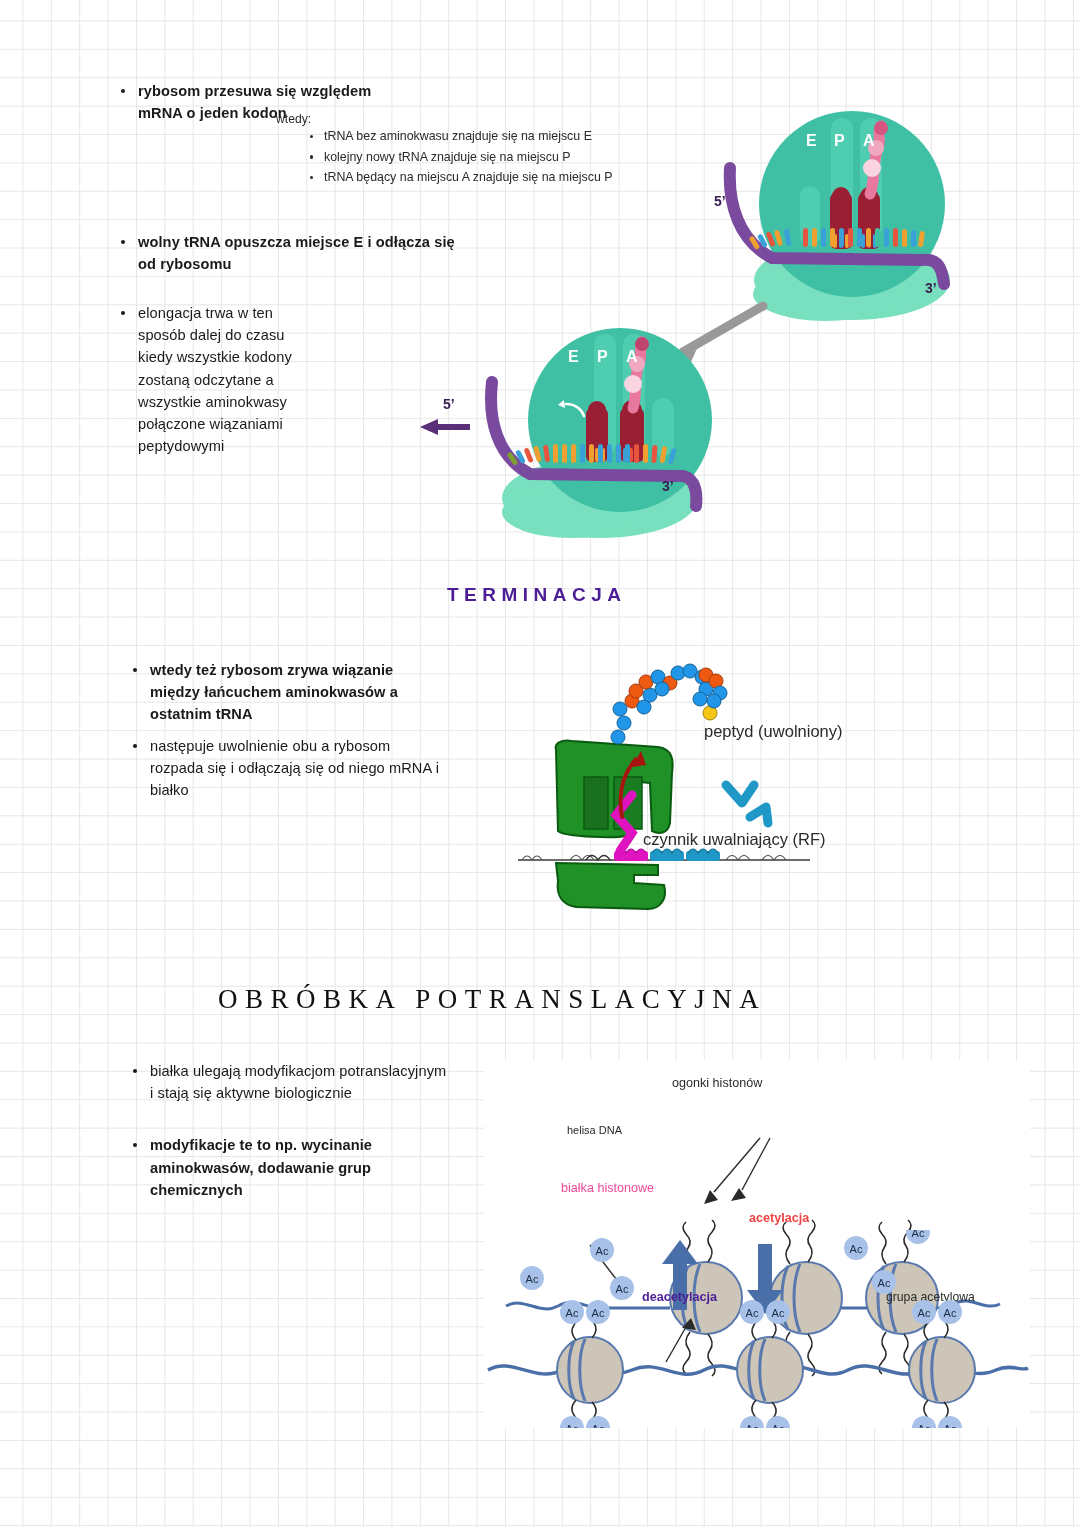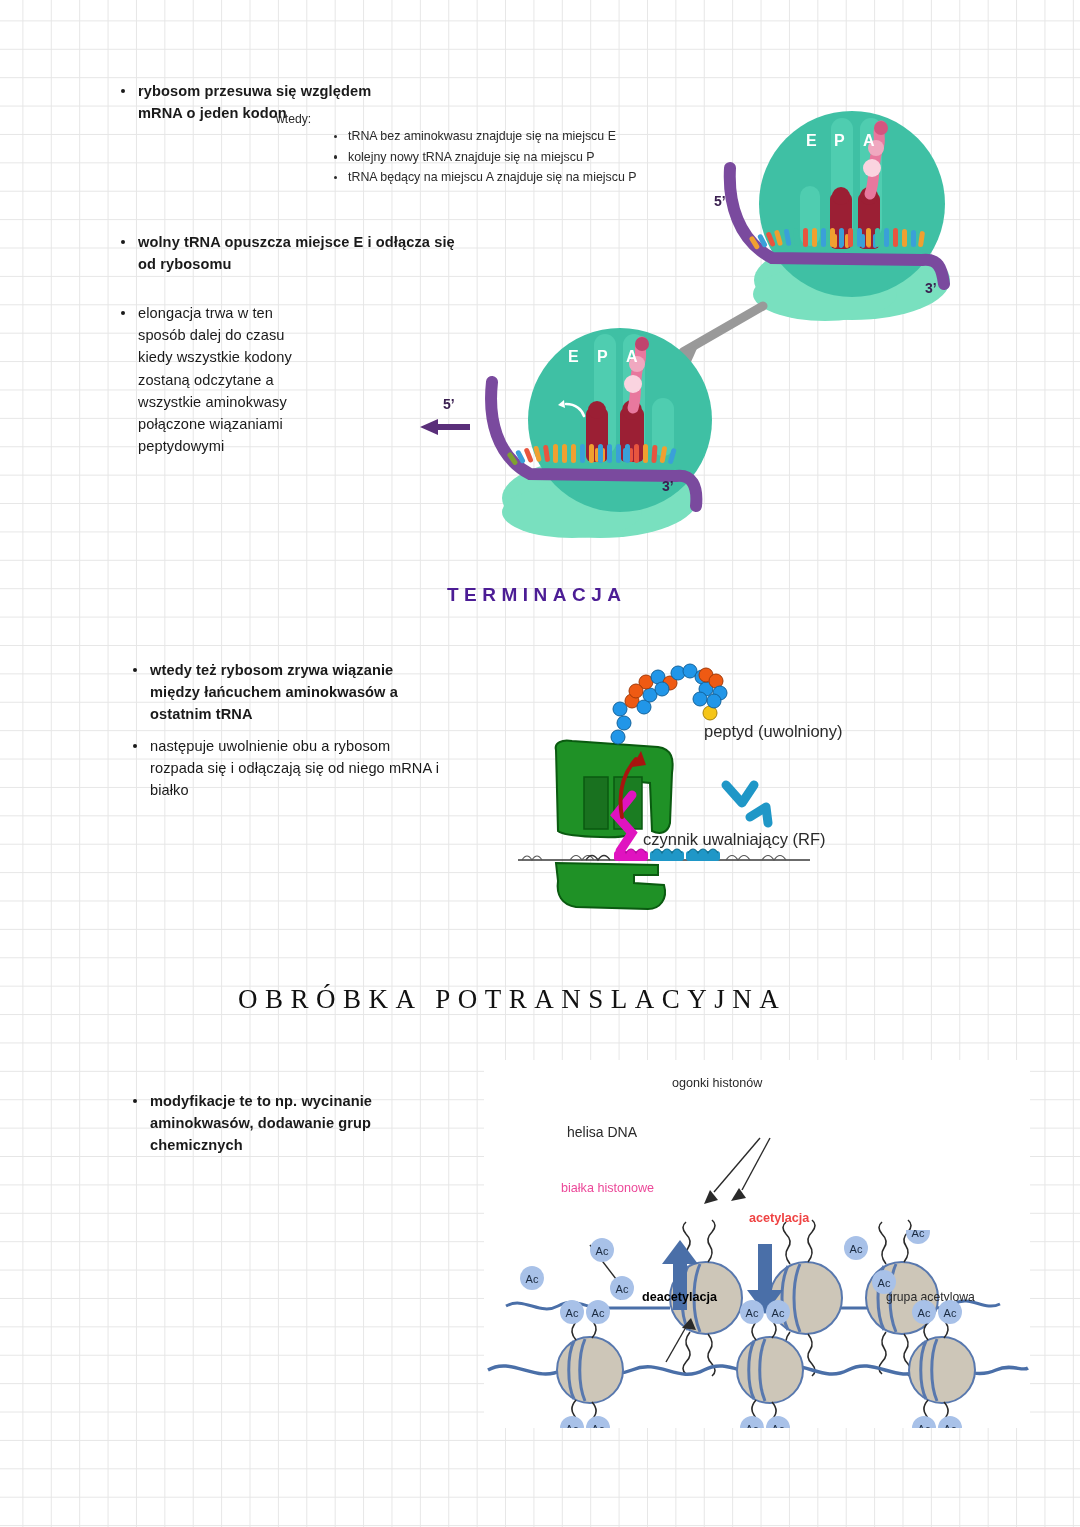--- a/index.html
+++ b/index.html
@@ -23,21 +23,21 @@
     font-size:14.6px;line-height:1.52;letter-spacing:.1px;
   }
   .bullet-list li::before{
     content:"";position:absolute;left:3px;top:.62em;
     width:4px;height:4px;border-radius:50%;background:#1a1a1a;
   }
   .bold-item{font-weight:bold;}
   .sub-list{list-style:none;margin:0;padding:0;}
   .sub-list li{
     position:relative;padding-left:18px;margin-bottom:1px;
-    font-size:12.4px;line-height:1.58;color:#2a2a2a;margin-left:24px;
+    font-size:12.4px;line-height:1.58;color:#2a2a2a;
   }
   .sub-list li::before{
     content:"";position:absolute;left:4px;top:.62em;
     width:3.4px;height:3.4px;border-radius:50%;background:#2a2a2a;
   }
   .small-label{font-size:12.2px;color:#2a2a2a;}
 
   .section-title{
     font-family:"Liberation Sans", sans-serif;
     font-size:19px;font-weight:bold;letter-spacing:5.5px;color:#4c1d95;
@@ -287,24 +287,25 @@
       <circle cx="152" cy="34" r="7" fill="#2196e8" stroke="#13639c" stroke-width="1"></circle>
     </g>
 
     <path d="M216 130 L232 148 L244 130" stroke="#1f97c7" stroke-width="9" fill="none" stroke-linecap="round" stroke-linejoin="round"></path>
     <path d="M240 162 L256 152 L258 168" stroke="#1f97c7" stroke-width="9" fill="none" stroke-linecap="round" stroke-linejoin="round"></path>
   </svg>
 </div>
 <div class="abs" style="left:704px;top:722px;font-size:16.5px;color:#2a2a2a;">peptyd (uwolniony)</div>
 <div class="abs" style="left:643px;top:830px;font-size:16.5px;color:#2a2a2a;">czynnik uwalniający (RF)</div>
 
-<div class="abs section-title-serif" style="left:218px;top:984px;margin-left:20px;">OBRÓBKA POTRANSLACYJNA</div>
+<div class="abs section-title-serif" style="left:218px;top:984px;">OBRÓBKA POTRANSLACYJNA</div>
 
 <div class="abs" style="left:130px;top:1060px;width:320px;">
   <ul class="bullet-list">
+    <li>białka ulegają modyfikacjom potranslacyjnym i stają się aktywne biologicznie</li>
     <li class="bold-item" style="margin-top:30px;">modyfikacje te to np. wycinanie aminokwasów, dodawanie grup chemicznych</li>
   </ul>
 </div>
 
 <div class="white-panel" style="left:484px;top:1060px;width:546px;height:368px;">
   <svg class="diagram" width="546" height="368" viewBox="0 0 546 368">
 
     <path d="M22 246 C40 236 56 256 74 246 C92 236 104 250 118 248" stroke="#4a6fa8" stroke-width="3" fill="none"></path>
     <path d="M420 248 C436 236 452 256 470 244 C486 234 500 252 516 244" stroke="#4a6fa8" stroke-width="3" fill="none"></path>
     <path d="M118 248 L186 248" stroke="#4a6fa8" stroke-width="3" fill="none"></path>
@@ -349,37 +350,37 @@
     <path d="M255 128 L247 141 L262 138 Z" fill="#2a2a2a"></path>
     <path d="M226 130 L220 144 L234 140 Z" fill="#2a2a2a"></path>
     <path d="M106 185 L142 232" stroke="#2a2a2a" stroke-width="1.4" fill="none"></path>
     <path d="M144 234 L132 226 L136 240 Z" fill="#2a2a2a"></path>
     <path d="M182 302 L206 260" stroke="#2a2a2a" stroke-width="1.4" fill="none"></path>
     <path d="M207 258 L198 268 L212 270 Z" fill="#2a2a2a"></path>
   </svg>
 </div>
 
 <div class="abs" style="left:672px;top:1076px;font-size:12.6px;color:#2a2a2a;">ogonki histonów</div>
-<div class="abs" style="left:567px;top:1124px;font-size:14px;color:#2a2a2a;">helisa DNA</div>
+<div class="abs" style="left:567px;top:1124px;font-size:11px;color:#2a2a2a;">helisa DNA</div>
 <div class="abs" style="left:561px;top:1181px;font-size:12.6px;color:#ec4899;">białka histonowe</div>
 
 <div class="abs" style="left:660px;top:1240px;">
   <svg width="40" height="70" viewBox="0 0 40 70">
     <rect x="13" y="18" width="14" height="52" fill="#4a6fa8"></rect>
     <path d="M20 0 L38 24 L2 24 Z" fill="#4a6fa8"></path>
   </svg>
 </div>
 <div class="abs" style="left:745px;top:1244px;">
   <svg width="40" height="70" viewBox="0 0 40 70">
     <rect x="13" y="0" width="14" height="48" fill="#4a6fa8"></rect>
     <path d="M20 70 L38 46 L2 46 Z" fill="#4a6fa8"></path>
   </svg>
 </div>
 <div class="abs" style="left:749px;top:1211px;font-size:12.6px;font-weight:bold;color:#ef4444;">acetylacja</div>
-<div class="abs" style="left:642px;top:1290px;font-size:12.6px;font-weight:bold;color:#000000;">deacetylacja</div>
+<div class="abs" style="left:642px;top:1290px;font-size:12.6px;font-weight:bold;color:#4c1d95;">deacetylacja</div>
 <div class="abs" style="left:886px;top:1290px;font-size:12.2px;color:#2a2a2a;">grupa acetylowa</div>
 
 <div class="abs" style="left:484px;top:1230px;width:546px;height:198px;">
   <svg class="diagram" width="546" height="198" viewBox="0 0 546 198">
     <path d="M4 140 C28 126 52 154 78 140 C104 126 120 152 148 140 C176 128 194 154 220 140 C246 126 266 154 292 140 C318 126 338 154 364 140 C390 126 412 154 438 140 C462 128 486 152 512 140 C528 133 538 142 544 138" stroke="#4a6fa8" stroke-width="3.4" fill="none"></path>
 
     <g>
       <circle cx="106" cy="140" r="33" fill="#cdc6b8" stroke="#5878ae" stroke-width="2"></circle>
       <path d="M90 111 C83 125 83 155 90 169" stroke="#5878ae" stroke-width="3" fill="none"></path>
       <path d="M101 109 C94 125 94 155 101 171" stroke="#5878ae" stroke-width="3" fill="none"></path>

